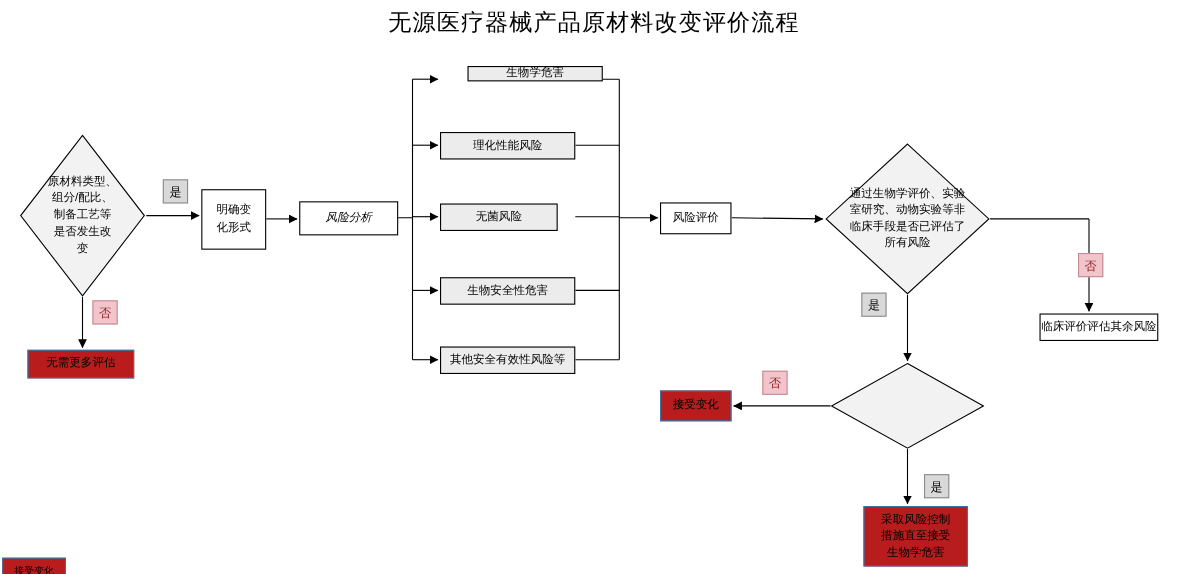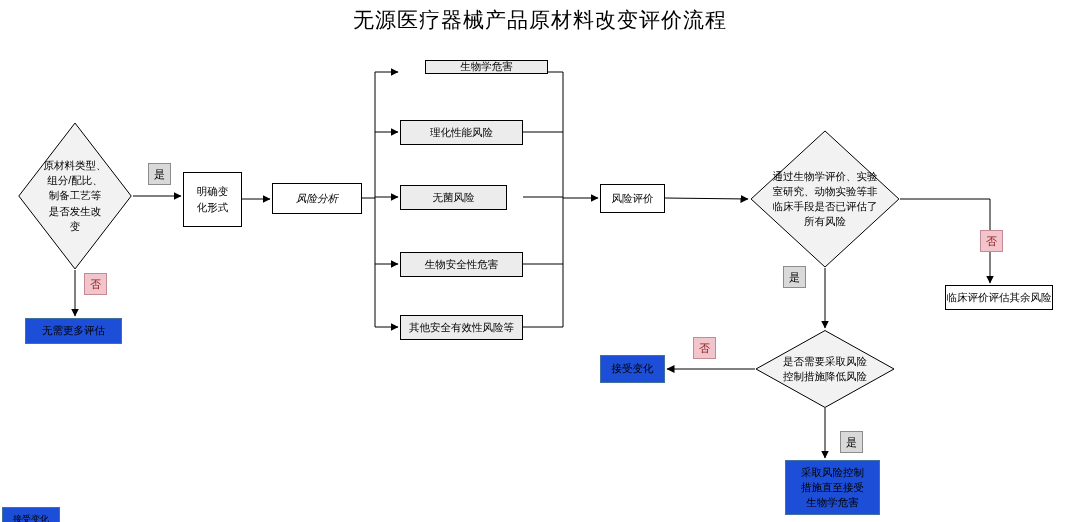--- a/index.html
+++ b/index.html
@@ -16,21 +16,21 @@
   .node{
     position:absolute;display:flex;align-items:center;justify-content:center;
     box-sizing:border-box;text-align:center;
   }
   .node-label{
     position:relative;z-index:1;font-size:10.5px;line-height:1.45;
     white-space:pre-line;text-align:center;
   }
   .rect{border:1px solid #000;background:#fff;}
   .fill-gray{background:#ececec;}
-  .fill-blue{background:#1d4ed8;border-color:#41719c;}
+  .fill-blue{background:#b91c1c;border-color:#41719c;}
   .diamond .shape{position:absolute;left:0;top:0;width:100%;height:100%;}
   .diamond .shape polygon{fill:#f2f2f2;stroke:#000;stroke-width:1;}
   .tag{
     position:absolute;display:flex;align-items:center;justify-content:center;
     width:23px;height:22px;font-size:11px;box-sizing:border-box;z-index:2;
   }
   .tag-yes{background:#d9d9d9;border:1px solid #8c8c8c;color:#000;}
   .tag-no{background:#f2c5cd;border:1px solid #c48b92;color:#8b1a1a;}
 </style>
 </head>
@@ -126,22 +126,20 @@
   </div>
 
   <div class="node rect" style="left:945px;top:285px;width:108px;height:25px;">
     <span class="node-label">临床评价评估其余风险</span>
   </div>
 
   <div class="node diamond" style="left:755px;top:330px;width:140px;height:78px;">
     <svg class="shape" viewBox="0 0 100 100" preserveAspectRatio="none" aria-hidden="true">
       <polygon points="50,0.7 99.3,50 50,99.3 0.7,50" vector-effect="non-scaling-stroke"></polygon>
     </svg>
-    <span class="node-label">是否需要采取风险
-控制措施降低风险</span>
   </div>
 
   <div class="node rect fill-blue" style="left:600px;top:355px;width:65px;height:28px;">
     <span class="node-label">接受变化</span>
   </div>
 
   <div class="node rect fill-blue" style="left:785px;top:460px;width:95px;height:55px;">
     <span class="node-label">采取风险控制
 措施直至接受
 生物学危害</span>

